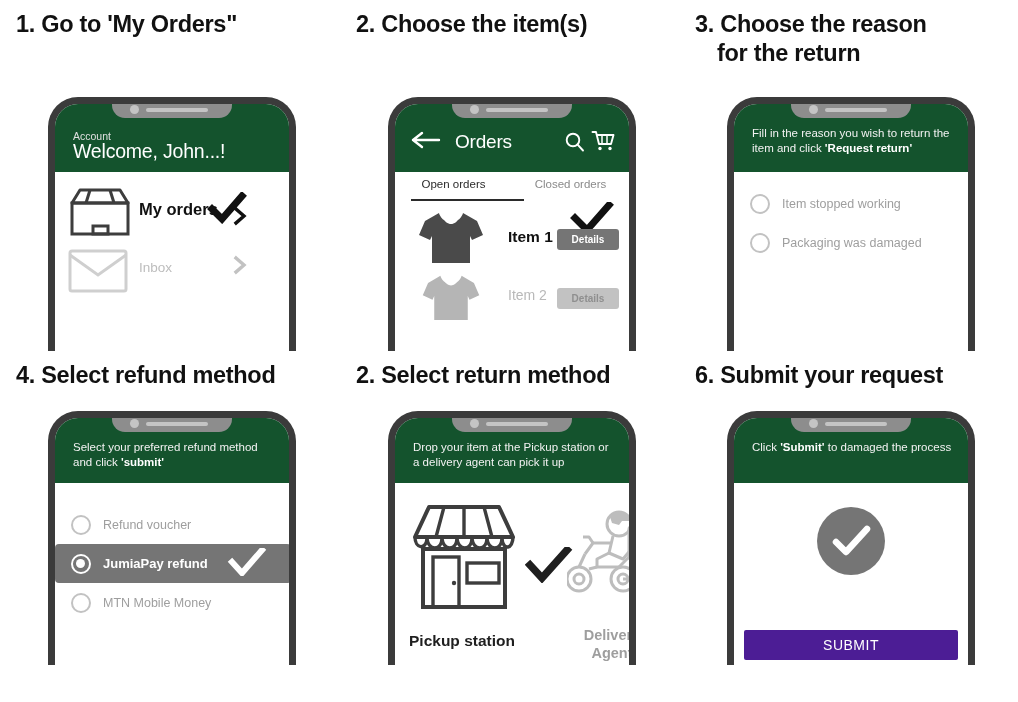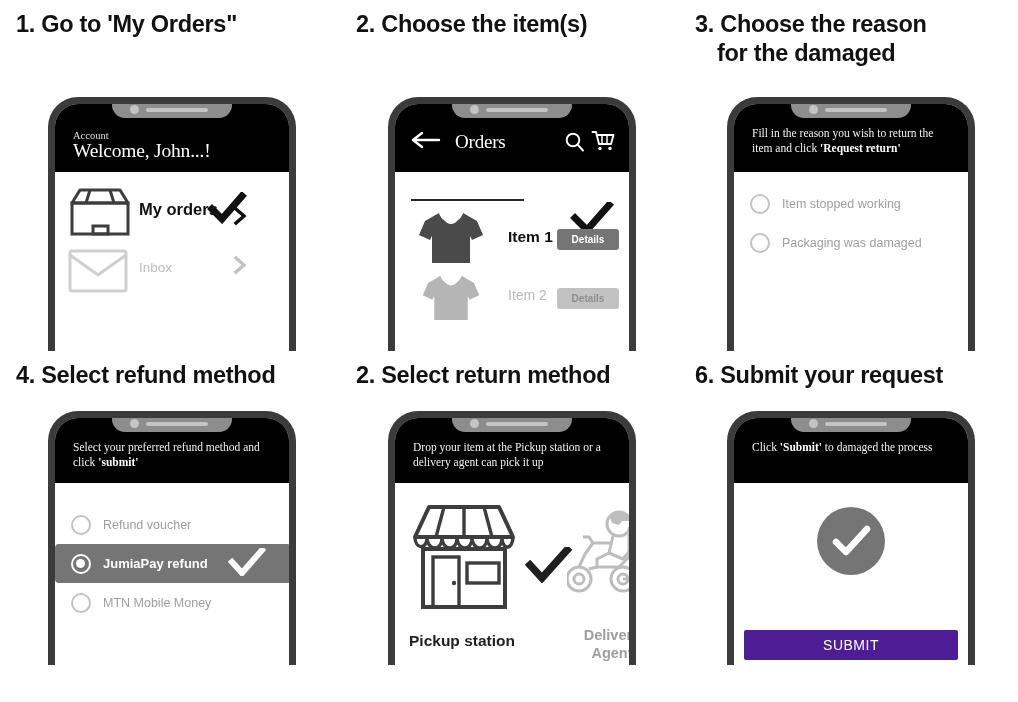--- a/index.html
+++ b/index.html
@@ -31,24 +31,23 @@
     box-sizing:border-box;
     border:7px solid #3b3b3b;
     border-top-left-radius:30px;border-top-right-radius:30px;
     border-bottom:0;
     background:#ffffff;
     overflow:hidden;
   }
   .screen{position:absolute;inset:0;overflow:hidden;}
   .topbar{
     position:relative;
-    background:#000000;
+    background:#14532d;
     height:68px;
     overflow:hidden;
-    font-family:Liberation Serif, serif;
   }
   .notch{
     position:absolute;left:50%;transform:translateX(-50%);
     top:-12px;width:120px;height:26px;
     background:#8d8d8d;border-radius:0 0 13px 13px;
   }
   .notch .dot{
     position:absolute;left:18px;top:13px;width:9px;height:9px;border-radius:50%;
     background:#c4c4c4;
   }
@@ -208,20 +207,24 @@
                 <path d="M1.5 2 L5 2 L8 14 L20 14 L22.5 5 L6 5" fill="none" stroke="#fff" stroke-width="1.9" stroke-linejoin="round" stroke-linecap="round"></path>
                 <line x1="11" y1="5" x2="11" y2="14" stroke="#fff" stroke-width="1.5"></line>
                 <line x1="16" y1="5" x2="16" y2="14" stroke="#fff" stroke-width="1.5"></line>
                 <circle cx="9" cy="18.5" r="1.7" fill="#fff"></circle>
                 <circle cx="19" cy="18.5" r="1.7" fill="#fff"></circle>
               </svg>
             </span>
           </div>
         </div>
         <div class="body-area">
+          <div class="tabs">
+            <span class="tab active">Open orders</span>
+            <span class="tab">Closed orders</span>
+          </div>
           <div class="tabline"></div>
 
           <div class="itm1">
             <span style="position:absolute;left:22px;top:3px;">
               <svg width="68" height="56" viewBox="0 0 68 56">
                 <path d="M22 4 L8 12 L2 26 L13 31 L15 27 L15 54 L53 54 L53 27 L55 31 L66 26 L60 12 L46 4
                          C46 4 44 13 34 13 C24 13 22 4 22 4 Z" fill="#4a4a4a"></path>
                 <path d="M25 6 C27 13 31 15 34 15 C37 15 41 13 43 6" fill="#fff"></path>
               </svg>
             </span>
@@ -246,21 +249,21 @@
             <span class="det off">Details</span>
           </div>
         </div>
       </div>
     </div>
   </div>
 
   <div class="panel p3">
     <div class="step-title">
       <span>3. Choose the reason</span>
-      <span class="l2">for the damaged</span>
+      <span class="l2">for the return</span>
     </div>
     <div class="phone">
       <div class="screen">
         <div class="topbar">
           <div class="notch">
             <span class="dot"></span>
             <span class="bar"></span>
           </div>
           <div class="instr"><span>Fill in the reason you wish to return the item and click </span><b>'Request return'</b></div>
         </div>

